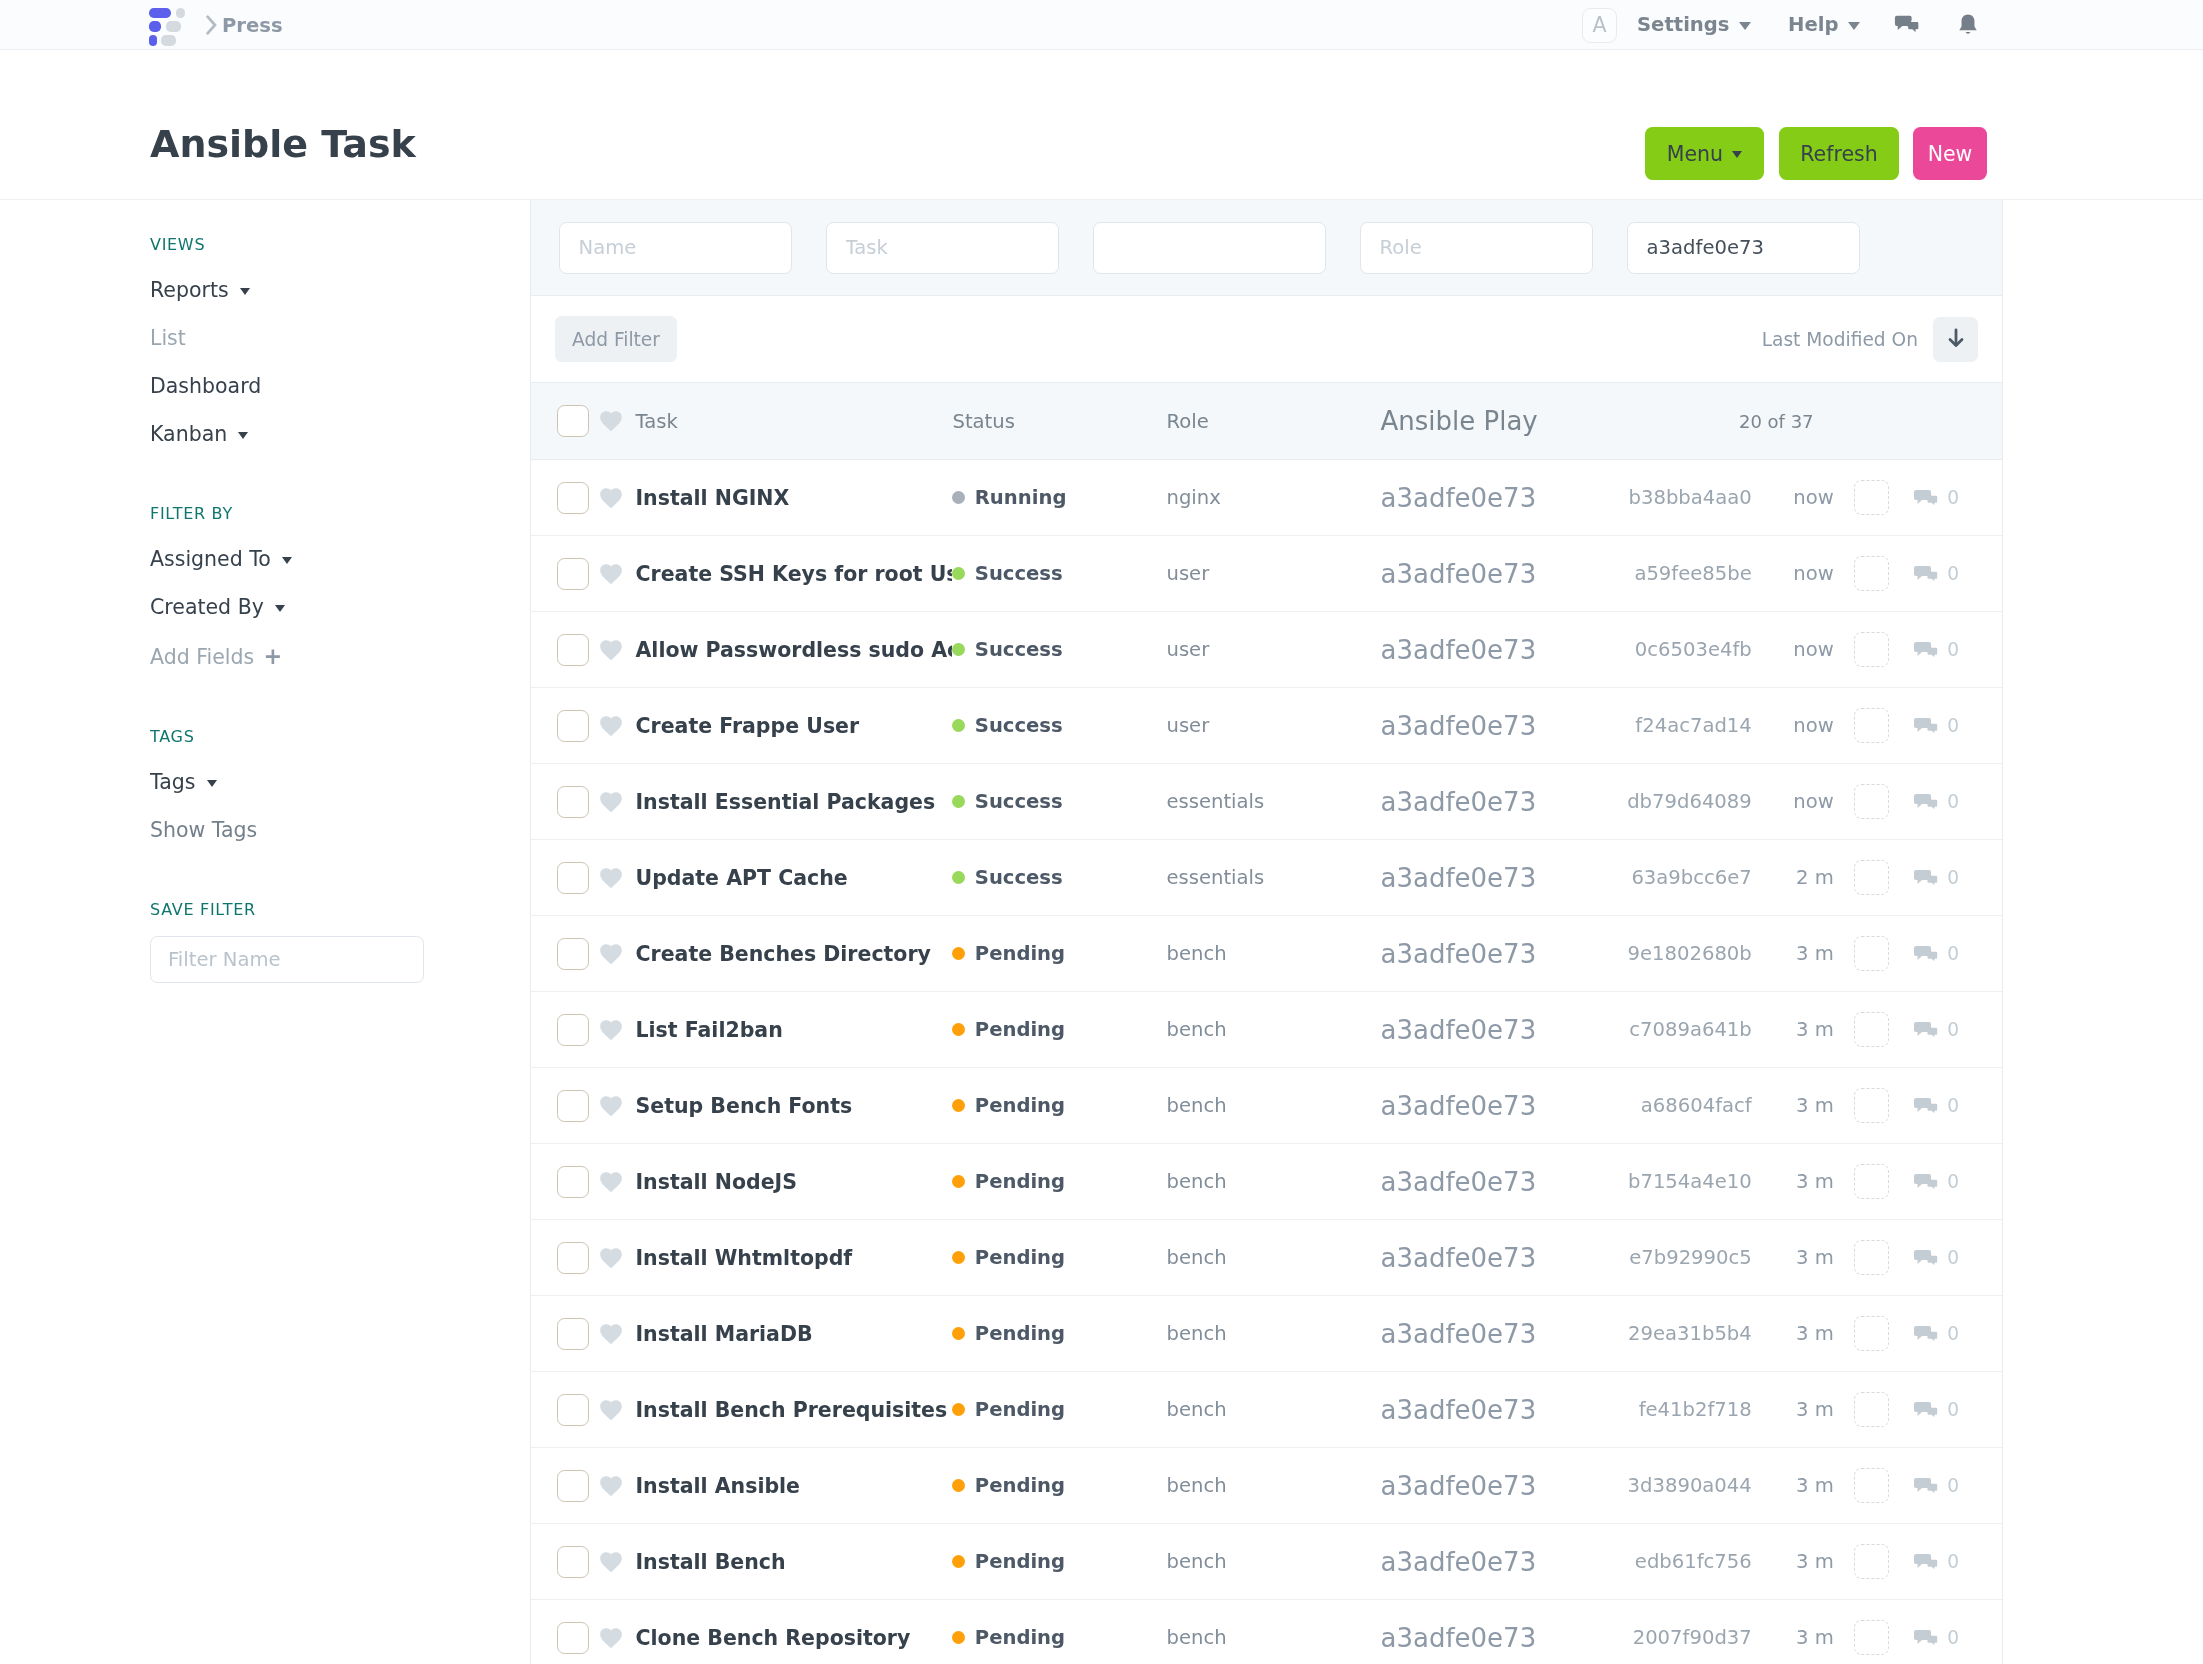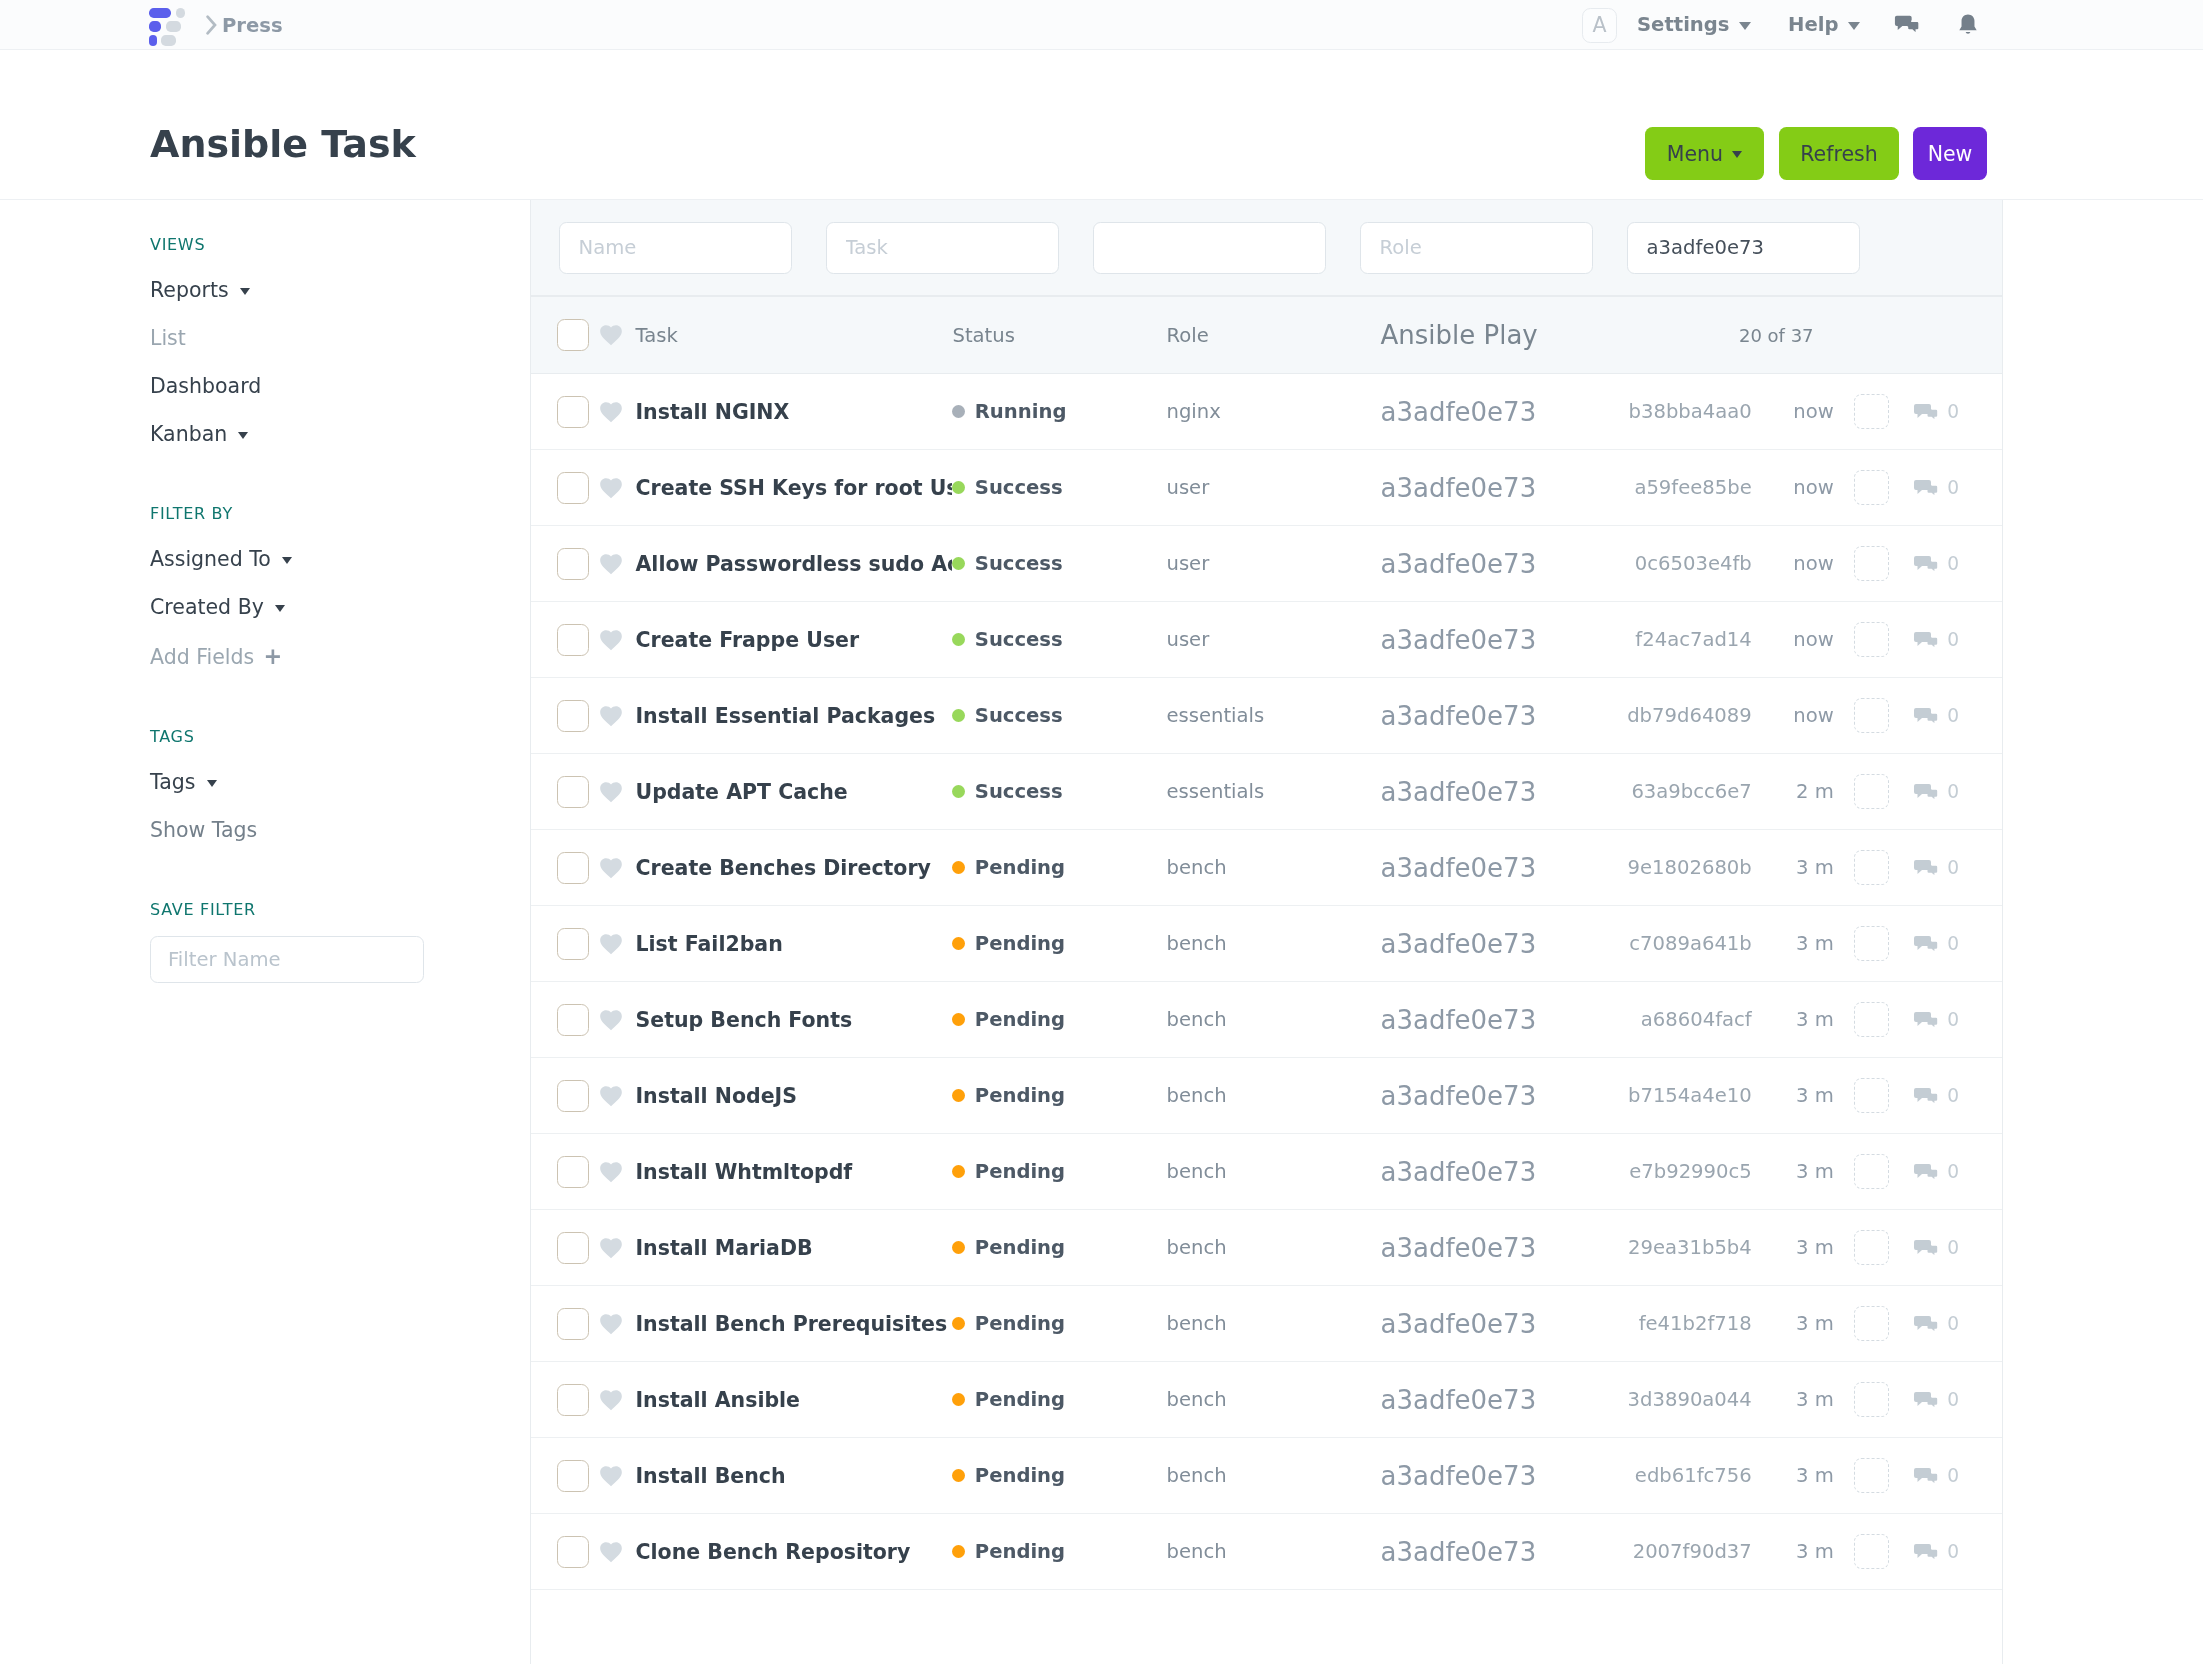--- a/index.html
+++ b/index.html
@@ -35,21 +35,21 @@
            border-right:6.5px solid transparent; border-top:8.4px solid currentColor; margin-left:9.3px;
            vertical-align:middle; position:relative; top:0.9px; }
 
   
   .page-header { position:absolute; top:52px; left:0; width:100%; height:148px; background:#fff;
                  border-bottom:1.9px solid #edf0f3; }
   .page-title { position:absolute; left:150px; top:70px; font-size:38px; font-weight:700; color:#36414c; }
   .btn { border:none; border-radius:7.5px; font-family:inherit; font-size:20.5px; cursor:pointer;
          display:inline-flex; align-items:center; justify-content:center; }
   .btn-default { background:#84cc16; color:#36414c;text-align:center; }
-  .btn-primary { background:#6d28d9; color:#fff; }
+  .btn-primary { background:#ec4899; color:#fff; }
   .hdr-btn { position:absolute; top:75px; height:53px; }
   #menu-btn { left:1645px; width:119px; }
   #refresh-btn { left:1779px; width:120px; }
   #new-btn { left:1913px; width:74px; }
   #menu-btn .caret { border-top-color:#36414c; border-left-width:5.6px; border-right-width:5.6px; border-top-width:7.5px; }
 
   
   .sidebar { position:absolute; left:150px; top:200px; width:280px; }
   .side-heading { font-size:16px; letter-spacing:0.7px; color:#0f766e; margin-top:35px; }
   .side-item { font-size:20.5px; color:#36414c; margin-top:24px; cursor:pointer; }
@@ -185,20 +185,33 @@
   <div class="content">
 
     <div class="filter-area">
       <input type="text" placeholder="Name" style="">
       <input type="text" placeholder="Task" style="">
       <input type="text" placeholder="" style="">
       <input type="text" placeholder="Role" style="">
       <input type="text" value="a3adfe0e73" style="">
     </div>
 
+    <div class="toolbar">
+      <button class="add-filter-btn">Add Filter</button>
+      <span class="spacer"></span>
+      <span class="sort-label">Last Modified On</span>
+      <button class="sort-btn">
+        <span>
+          <svg width="24" height="24" viewBox="0 0 24 24" fill="none" stroke="currentColor" stroke-width="2.8" stroke-linecap="round" stroke-linejoin="round">
+              <path d="M12 4v15"></path>
+              <path d="M6 13.5l6 6 6-6"></path>
+            </svg>
+        </span>
+      </button>
+    </div>
 
     <div class="list-header">
       <span class="cb"></span>
       <span class="heart">
         <svg width="26" height="26" viewBox="0 0 24 24" fill="currentColor">
             <path d="M12 21.35l-1.45-1.32C5.4 15.36 2 12.28 2 8.5 2 5.42 4.42 3 7.5 3c1.74 0 3.41.81 4.5 2.09C13.09 3.81 14.76 3 16.5 3 19.58 3 22 5.42 22 8.5c0 3.78-3.4 6.86-8.55 11.54L12 21.35z"></path>
           </svg>
       </span>
       <span class="col-task">Task</span>
       <span class="col-status">Status</span>

